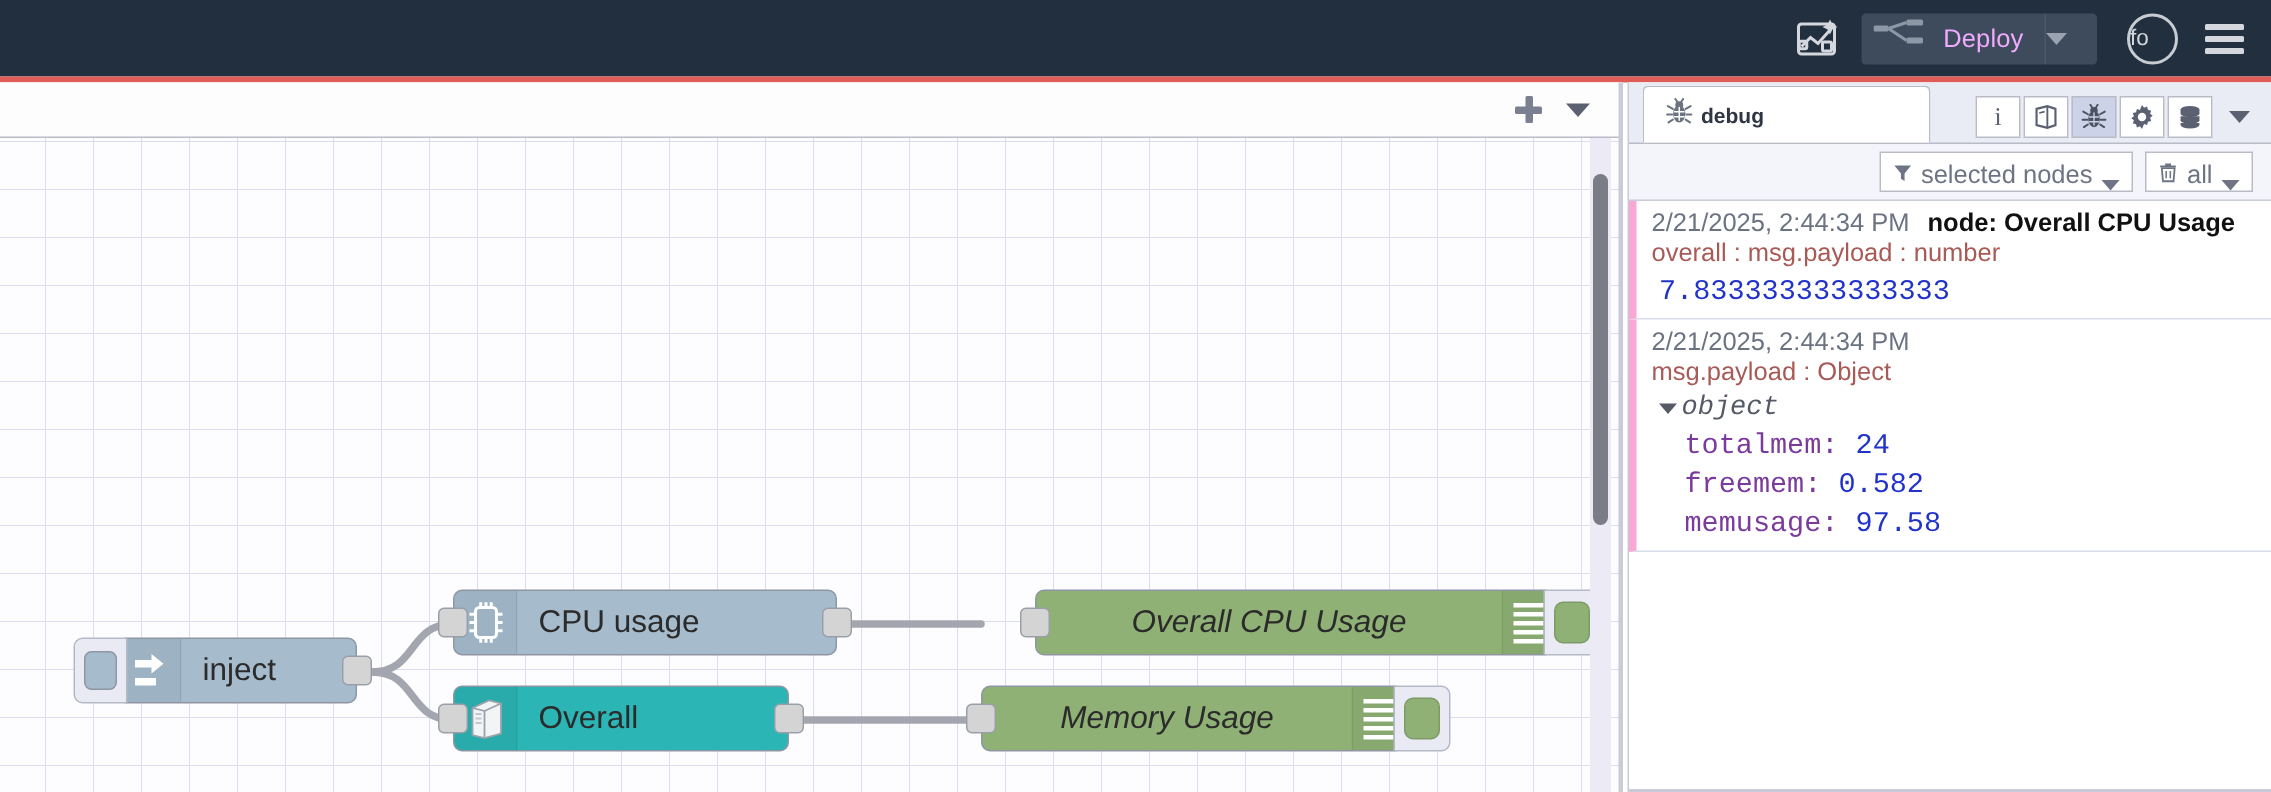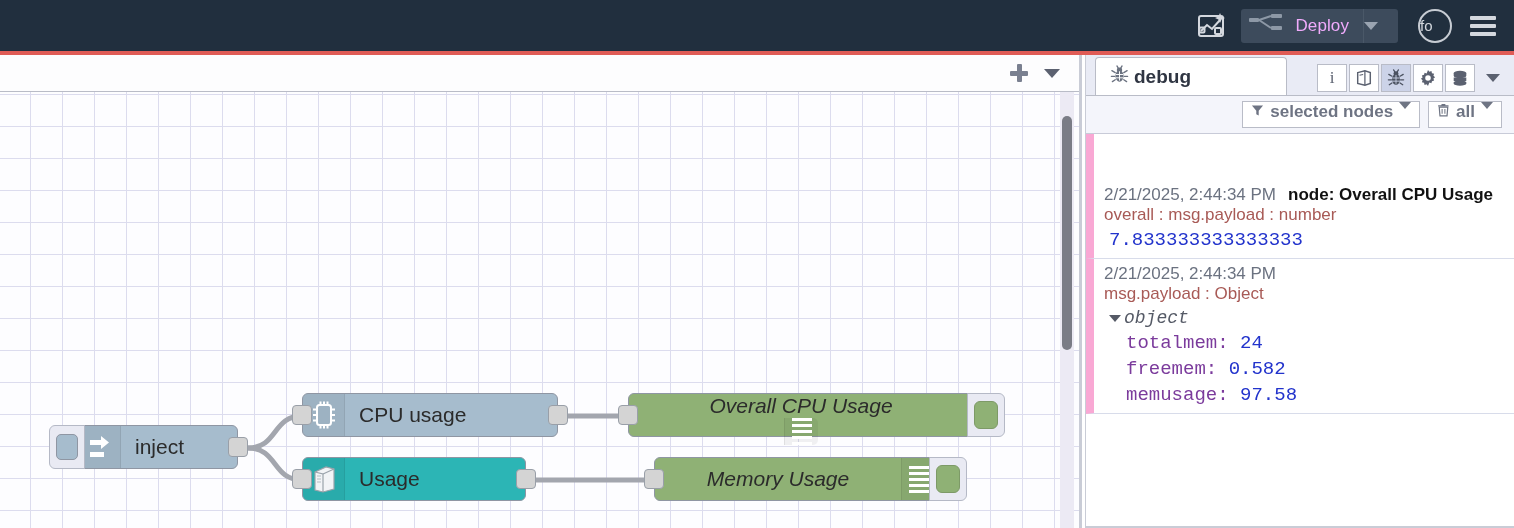--- a/index.html
+++ b/index.html
@@ -177,21 +177,21 @@
     display: flex; align-items: flex-end;
   }
   .sb-tab {
     margin-left: 9px; height: 38px; min-width: 192px;
     background: #fff;
     border: 1px solid #b9bcc7; border-bottom: none;
     border-radius: 4px 4px 0 0;
     display: flex; align-items: center; gap: 5px;
     padding: 0 14px; cursor: pointer;
   }
-  .sb-tab-label { font-size: 19px; font-weight: bold; color: #2f3542; }
+  .sb-tab-label { font-size: 14px; font-weight: bold; color: #2f3542; }
   .sb-tools { display: flex; align-items: center; margin: 0 0 3px auto; padding-right: 6px; }
   .sb-tool {
     width: 30px; height: 28px; margin-left: 2px;
     border: 1px solid #b9bcc7; background: #fff;
     display: flex; align-items: center; justify-content: center;
     cursor: pointer;
   }
   .sb-tool.active { background: #ccd3e8; }
   .sb-tool-caret {
     width: 0; height: 0; margin: 0 8px 0 11px; cursor: pointer;
@@ -199,40 +199,40 @@
     border-top: 8px solid #5b6170;
   }
   .sb-filterrow {
     height: 38px; background: #f4f5fb;
     border-bottom: 1px solid #c8cbd8;
     display: flex; align-items: center; justify-content: flex-end;
     gap: 8px; padding-right: 12px;
   }
   .pill {
     height: 27px; border: 1px solid #b9bcc7; background: #fff;
-    display: flex; align-items: flex-start; gap: 6px;
+    display: flex; align-items: flex-end; gap: 6px;
     padding: 0 8px; cursor: pointer;
-    font-size: 17px; color: #6e7483; font-weight: bold;
+    font-size: 17px; color: #6e7483;
   }
   .pill-caret {
     width: 0; height: 0;
     border-left: 6px solid transparent; border-right: 6px solid transparent;
     border-top: 7px solid #6e7483;
   }
 
   .sb-msgs { position: relative; height: 392px; overflow: hidden; background: #fff; }
   .dbg-msg {
     position: relative;
     border-bottom: 1px solid #d8dcea;
-    border-left: 8px solid #f9a8d4;
+    border-left: 5px solid #f9a8d4;
     padding: 5px 8px 7px 10px;
   }
   .msg-head { display: flex; align-items: baseline; gap: 12px; }
   .msg-time { font-size: 17px; color: #6b7280; white-space: nowrap; }
-  .msg-node { font-size: 17px; color: #111; font-weight: bold; white-space: nowrap; margin-top: 46px; }
+  .msg-node { font-size: 17px; color: #111; font-weight: bold; white-space: nowrap; }
   .msg-topic { font-size: 17px; color: #a85a56; margin-top: 0; }
   .msg-value {
     font-family: "Liberation Mono", monospace;
     font-size: 19px; color: #2233cc; margin-top: 4px; padding-left: 5px;
   }
   .obj-root {
     display: flex; align-items: center; gap: 3px;
     margin-top: 4px; padding-left: 5px;
     font-family: "Liberation Mono", monospace;
     font-size: 18px; font-style: italic; color: #555a66;
@@ -360,25 +360,25 @@
             <path d="M4 8 L15 3 L23 5 L23 25 L12 28 L4 26 Z" fill="#f2f4f6" stroke="#9aa3ab" stroke-width="1.2"></path>
             <path d="M4 8 L12 10 L12 28" fill="none" stroke="#9aa3ab" stroke-width="1.2"></path>
             <path d="M12 10 L23 5" fill="none" stroke="#9aa3ab" stroke-width="1.2"></path>
             <g stroke="#c0c7ce" stroke-width="1.2">
               <path d="M6 12 h4"></path>
                 <path d="M6 15 h4"></path>
                 <path d="M6 18 h4"></path>
             </g>
           </svg>
         </div>
-        <div class="node-label">Usage</div>
+        <div class="node-label">Overall</div>
         <div class="port" style="right:-11px; top:11px;"></div>
       </div>
 
-      <div class="node" style="left:628px; top:301px; width:346px; background:#8fb175;flex-direction:column;">
+      <div class="node" style="left:690px; top:301px; width:346px; background:#8fb175;">
         <div class="port" style="left:-11px; top:11px;"></div>
         <div class="node-label center-italic">Overall CPU Usage</div>
         <div class="dbg-lines">
           <span></span>
             <span></span>
             <span></span>
             <span></span>
             <span></span>
         </div>
         <div class="dbg-nub">

